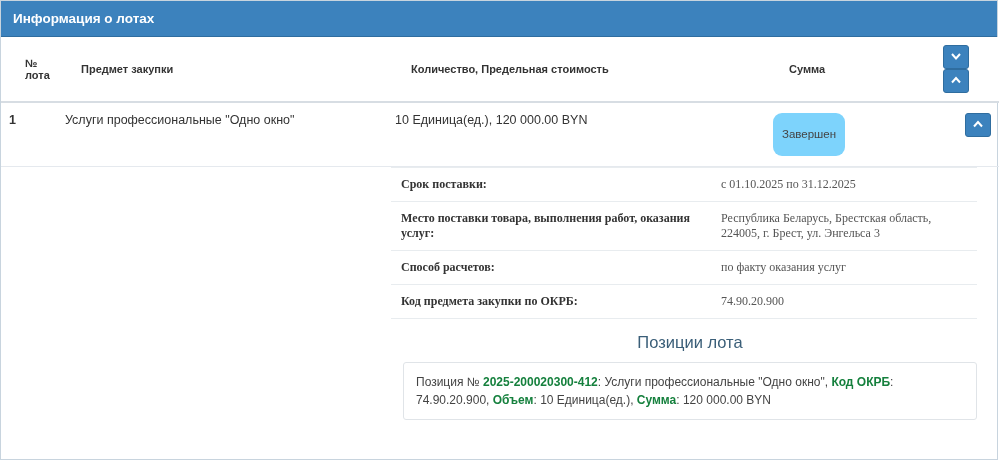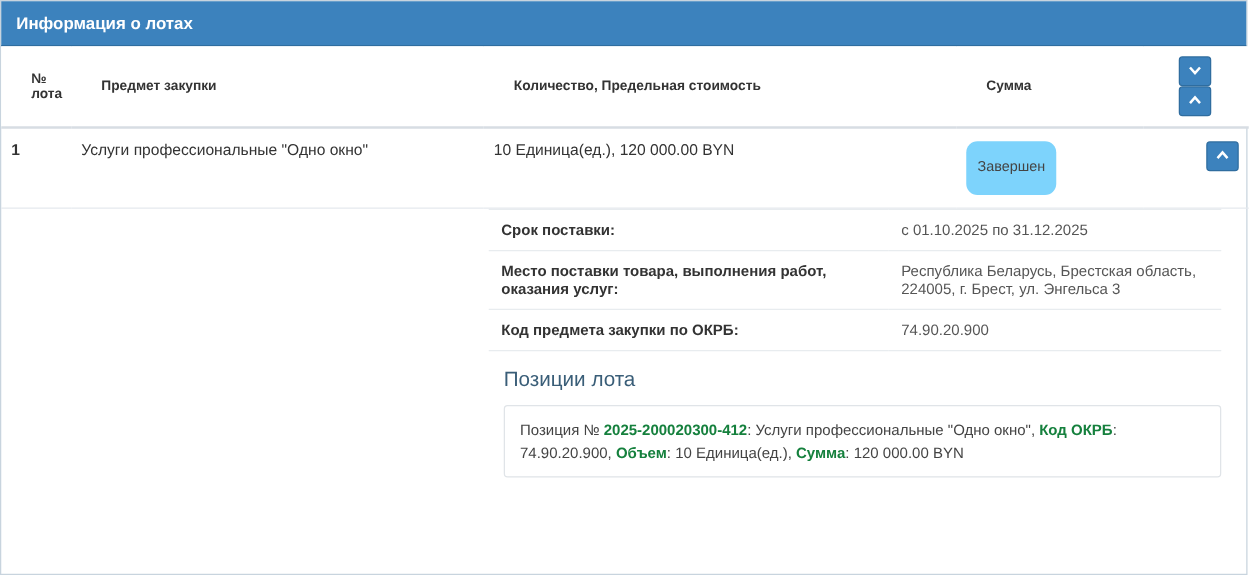--- a/index.html
+++ b/index.html
@@ -86,39 +86,41 @@
   .detail-row td { border-bottom: none; padding: 0; }
   .detail-wrap {
     padding-left: 390px;
     padding-right: 22px;
     padding-bottom: 6px;
   }
   .detail-table {
     width: 100%;
     border-collapse: collapse;
     table-layout: fixed;
+    font-family: Liberation Serif, serif;
   }
   .detail-table td {
     padding: 9px 10px;
     font-size: 12px;
     vertical-align: top;
     border-bottom: 1px solid #e8ecef;
     border-top: 1px solid #e8ecef;
   }
   .detail-label {
     width: 300px;
     font-weight: bold;
     color: #333333;
   }
   .detail-value { color: #555555; }
   .positions-title {
     font-size: 16.5px;
     color: #3a5e78;
     margin: 14px 0 10px 12px;
     font-weight: normal;
+    text-align: center;
   }
   .position-box {
     border: 1px solid #e0e4e8;
     border-radius: 3px;
     padding: 10px 12px;
     margin: 0 0 10px 12px;
     font-size: 12px;
     color: #444444;
     line-height: 18px;
     background: #ffffff;
@@ -183,20 +185,24 @@
               <tbody>
                 <tr>
                   <td class="detail-label">Срок поставки:</td>
                   <td class="detail-value">с 01.10.2025 по 31.12.2025</td>
                 </tr>
                 <tr>
                   <td class="detail-label">Место поставки товара, выполнения работ, оказания услуг:</td>
                   <td class="detail-value">Республика Беларусь, Брестская область, 224005, г. Брест, ул. Энгельса 3</td>
                 </tr>
                 <tr>
+                  <td class="detail-label">Способ расчетов:</td>
+                  <td class="detail-value">по факту оказания услуг</td>
+                </tr>
+                <tr>
                   <td class="detail-label">Код предмета закупки по ОКРБ:</td>
                   <td class="detail-value">74.90.20.900</td>
                 </tr>
               </tbody>
             </table>
 
             <div class="positions-title">Позиции лота</div>
 
             <div class="position-box">
               <span>Позиция № </span><b>2025-200020300-412</b><span>: Услуги профессиональные "Одно окно", </span><b>Код ОКРБ</b><span>: 74.90.20.900, </span><b>Объем</b><span>: 10 Единица(ед.), </span><b>Сумма</b><span>: 120 000.00 BYN</span>

